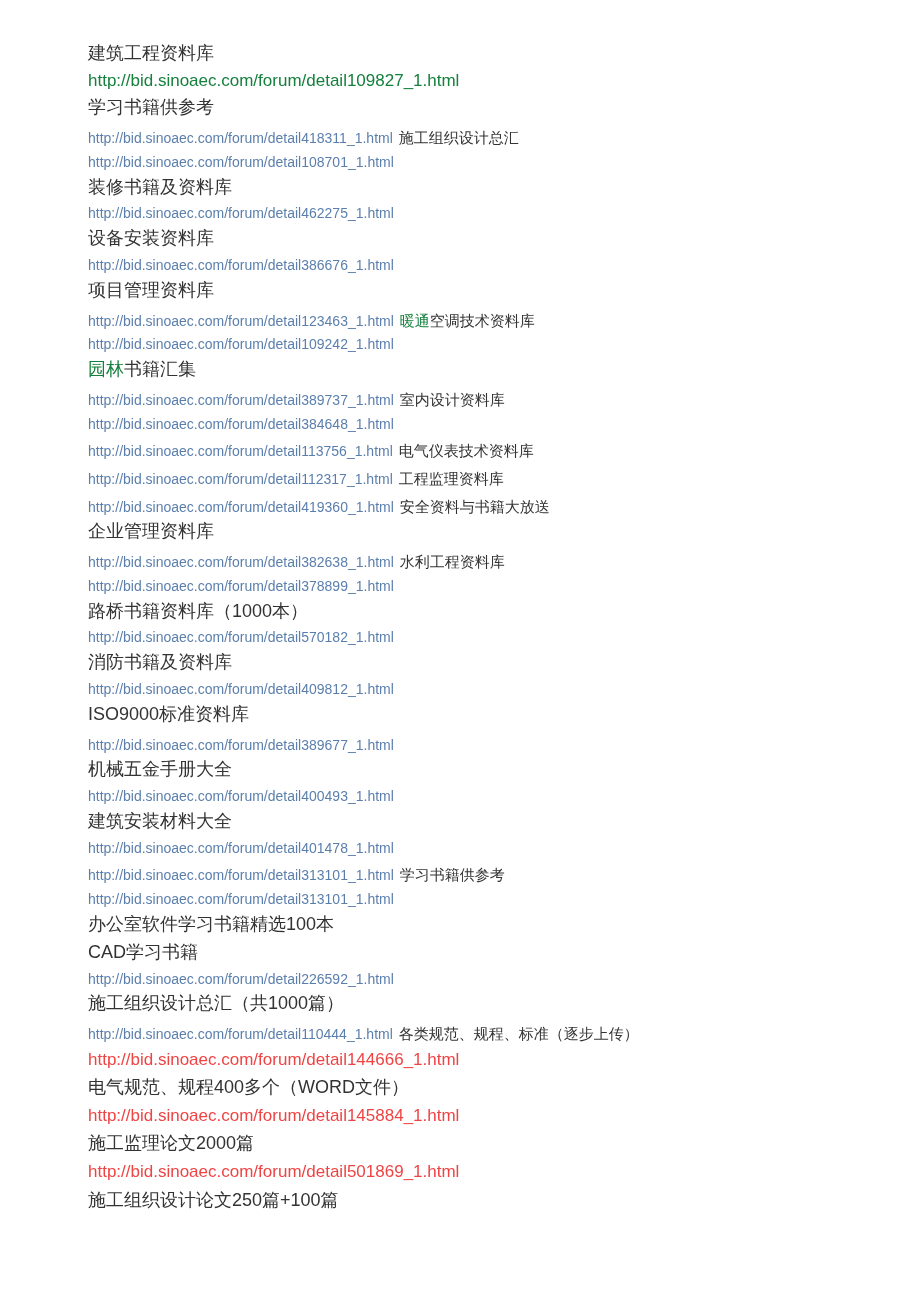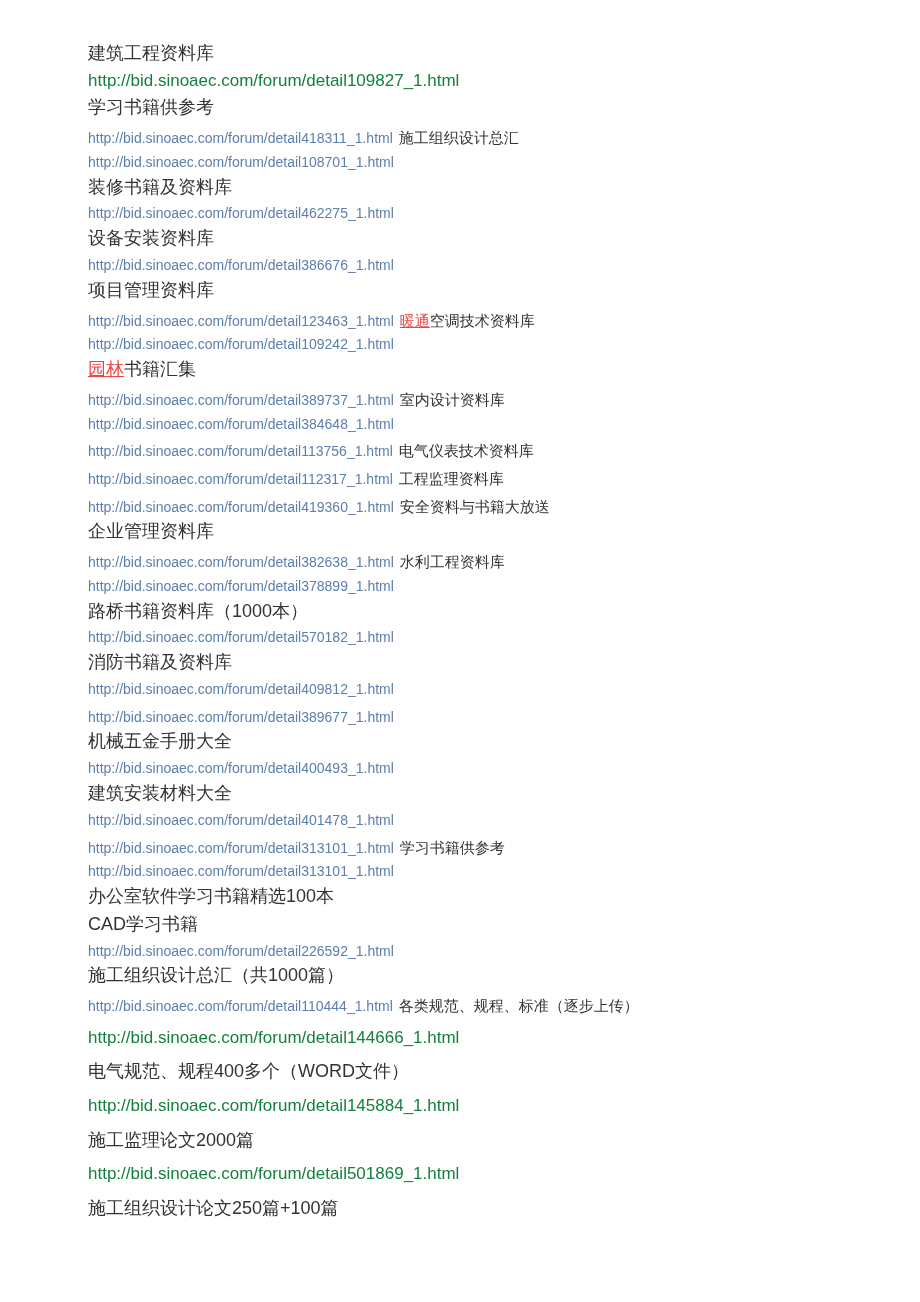--- a/index.html
+++ b/index.html
@@ -29,33 +29,32 @@
     a.link-mono {
       font-family: Liberation Sans, sans-serif;
       font-size: 14px;
       color: #5b7fad;
       text-decoration: none;
       display: inline;
     }
     a.link-sans {
       font-family: "Microsoft YaHei", Arial, sans-serif;
       font-size: 17px;
-      color: #15803d;
+      color: #ef4444;
       text-decoration: none;
       display: inline-block;
-      margin: 7px 0;
+      margin: 1px 0;
     }
     .inline-text {
       color: #333;
       font-size: 15px;
       margin-left: 6px;
     }
     .hl-blue {
-      color: #ef4444;
-      text-decoration: underline;
+      color: #15803d;
     }
     .row {
       margin: 0;
       padding: 0;
       line-height: 1.55;
     }
     .gap {
       height: 4px;
     }
   </style>
@@ -88,20 +87,21 @@
     <div class="gap"></div>
     <div class="row"><a class="link-mono" href="#">http://bid.sinoaec.com/forum/detail419360_1.html</a><span class="inline-text">安全资料与书籍大放送</span></div>
     <div class="heading row">企业管理资料库</div>
     <div class="gap"></div>
     <div class="row"><a class="link-mono" href="#">http://bid.sinoaec.com/forum/detail382638_1.html</a><span class="inline-text">水利工程资料库</span></div>
     <div class="row"><a class="link-mono" href="#">http://bid.sinoaec.com/forum/detail378899_1.html</a></div>
     <div class="heading row">路桥书籍资料库（1000本）</div>
     <div class="row"><a class="link-mono" href="#">http://bid.sinoaec.com/forum/detail570182_1.html</a></div>
     <div class="heading row">消防书籍及资料库</div>
     <div class="row"><a class="link-mono" href="#">http://bid.sinoaec.com/forum/detail409812_1.html</a></div>
+    <div class="heading row">ISO9000标准资料库</div>
     <div class="gap"></div>
     <div class="row"><a class="link-mono" href="#">http://bid.sinoaec.com/forum/detail389677_1.html</a></div>
     <div class="heading row">机械五金手册大全</div>
     <div class="row"><a class="link-mono" href="#">http://bid.sinoaec.com/forum/detail400493_1.html</a></div>
     <div class="heading row">建筑安装材料大全</div>
     <div class="row"><a class="link-mono" href="#">http://bid.sinoaec.com/forum/detail401478_1.html</a></div>
     <div class="gap"></div>
     <div class="row"><a class="link-mono" href="#">http://bid.sinoaec.com/forum/detail313101_1.html</a><span class="inline-text">学习书籍供参考</span></div>
     <div class="row"><a class="link-mono" href="#">http://bid.sinoaec.com/forum/detail313101_1.html</a></div>
     <div class="heading row">办公室软件学习书籍精选100本</div>

